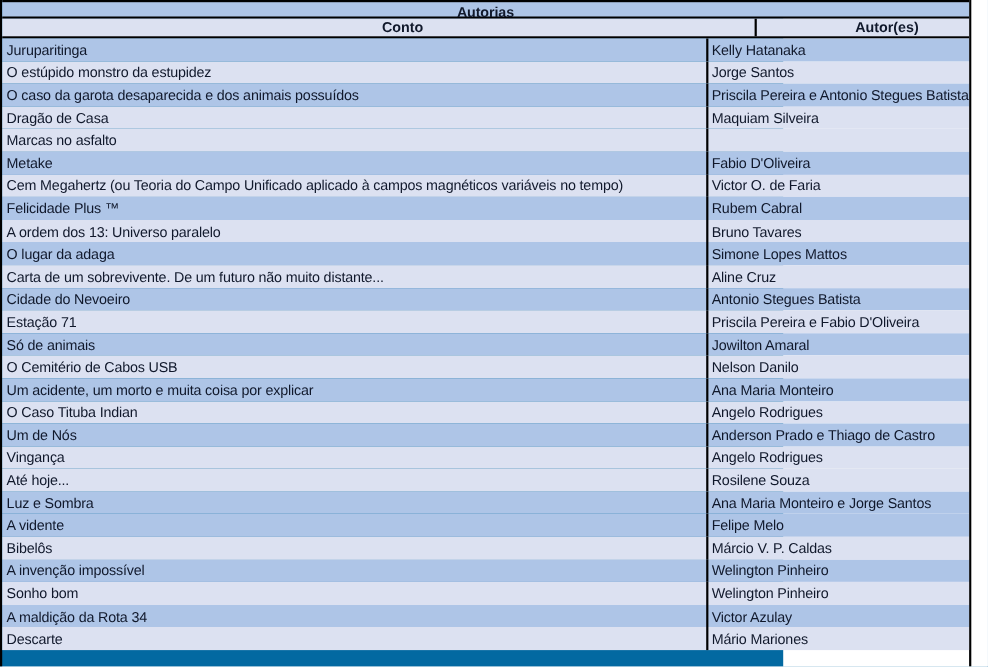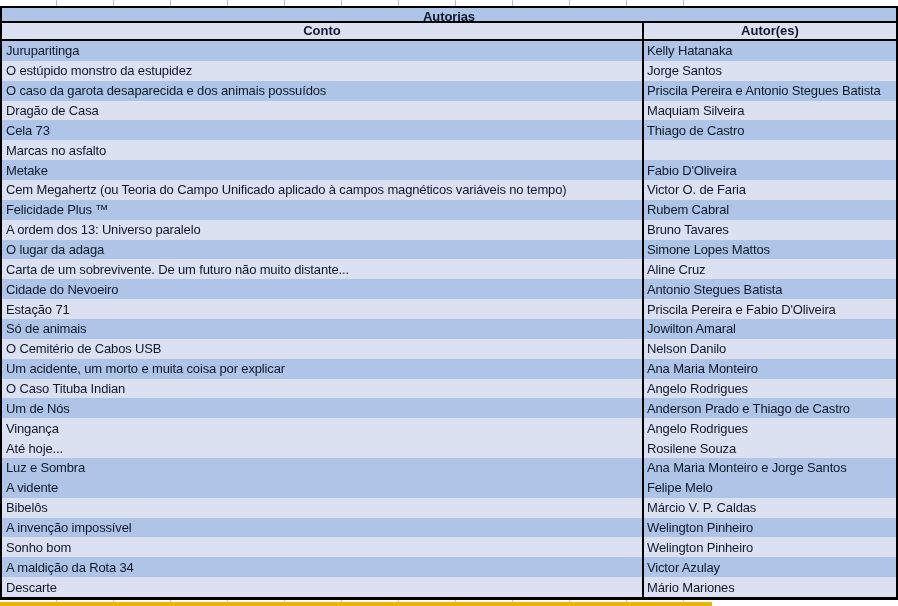--- a/index.html
+++ b/index.html
@@ -7,22 +7,22 @@
   body {
     font-family: "Liberation Sans", sans-serif;
     width: 898px;
     height: 606px;
     overflow: hidden;
   }
   .canvas {
     width: 712px;
     height: 606px;
     display: flex;
-    flex-direction: column;
-    background: #eab308;
+    flex-direction: row;
+    background: #0369a1;
   }
   
   .grid-strip {
     background:
       repeating-linear-gradient(to right,
         transparent 0px, transparent 56px,
         #bfbfbf 56px, #bfbfbf 57px),
       #ffffff;
   }
   .grid-strip.top { height: 6px; }
@@ -54,20 +54,21 @@
     display: flex;
   }
   .header-row .hcell {
     color: var(--text, #10182b);
     font-weight: bold;
     font-size: 13px;
     line-height: 16px;
     text-align: center;
     white-space: nowrap;
     overflow: hidden;
+    margin-left: 44px;
   }
   .hcell.conto { width: 642px; border-right: 2px solid #000; }
   .hcell.autor { flex: 1; }
 
   .table-body {
     height: 556px;
     display: flex;
     flex-direction: column;
   }
   .row { flex: 1; display: flex; min-height: 0; }
@@ -117,24 +118,20 @@
   <div class="row dark">
     <div class="cell conto">O caso da garota desaparecida e dos animais possuídos</div>
     <div class="cell autor">Priscila Pereira e Antonio Stegues Batista</div>
   </div>
 
   <div class="row light">
     <div class="cell conto">Dragão de Casa</div>
     <div class="cell autor">Maquiam Silveira</div>
   </div>
 
-  <div class="row dark">
-    <div class="cell conto">Cela 73</div>
-    <div class="cell autor">Thiago de Castro</div>
-  </div>
 
   <div class="row light">
     <div class="cell conto">Marcas no asfalto</div>
   </div>
 
   <div class="row dark">
     <div class="cell conto">Metake</div>
     <div class="cell autor">Fabio D'Oliveira</div>
   </div>
 

